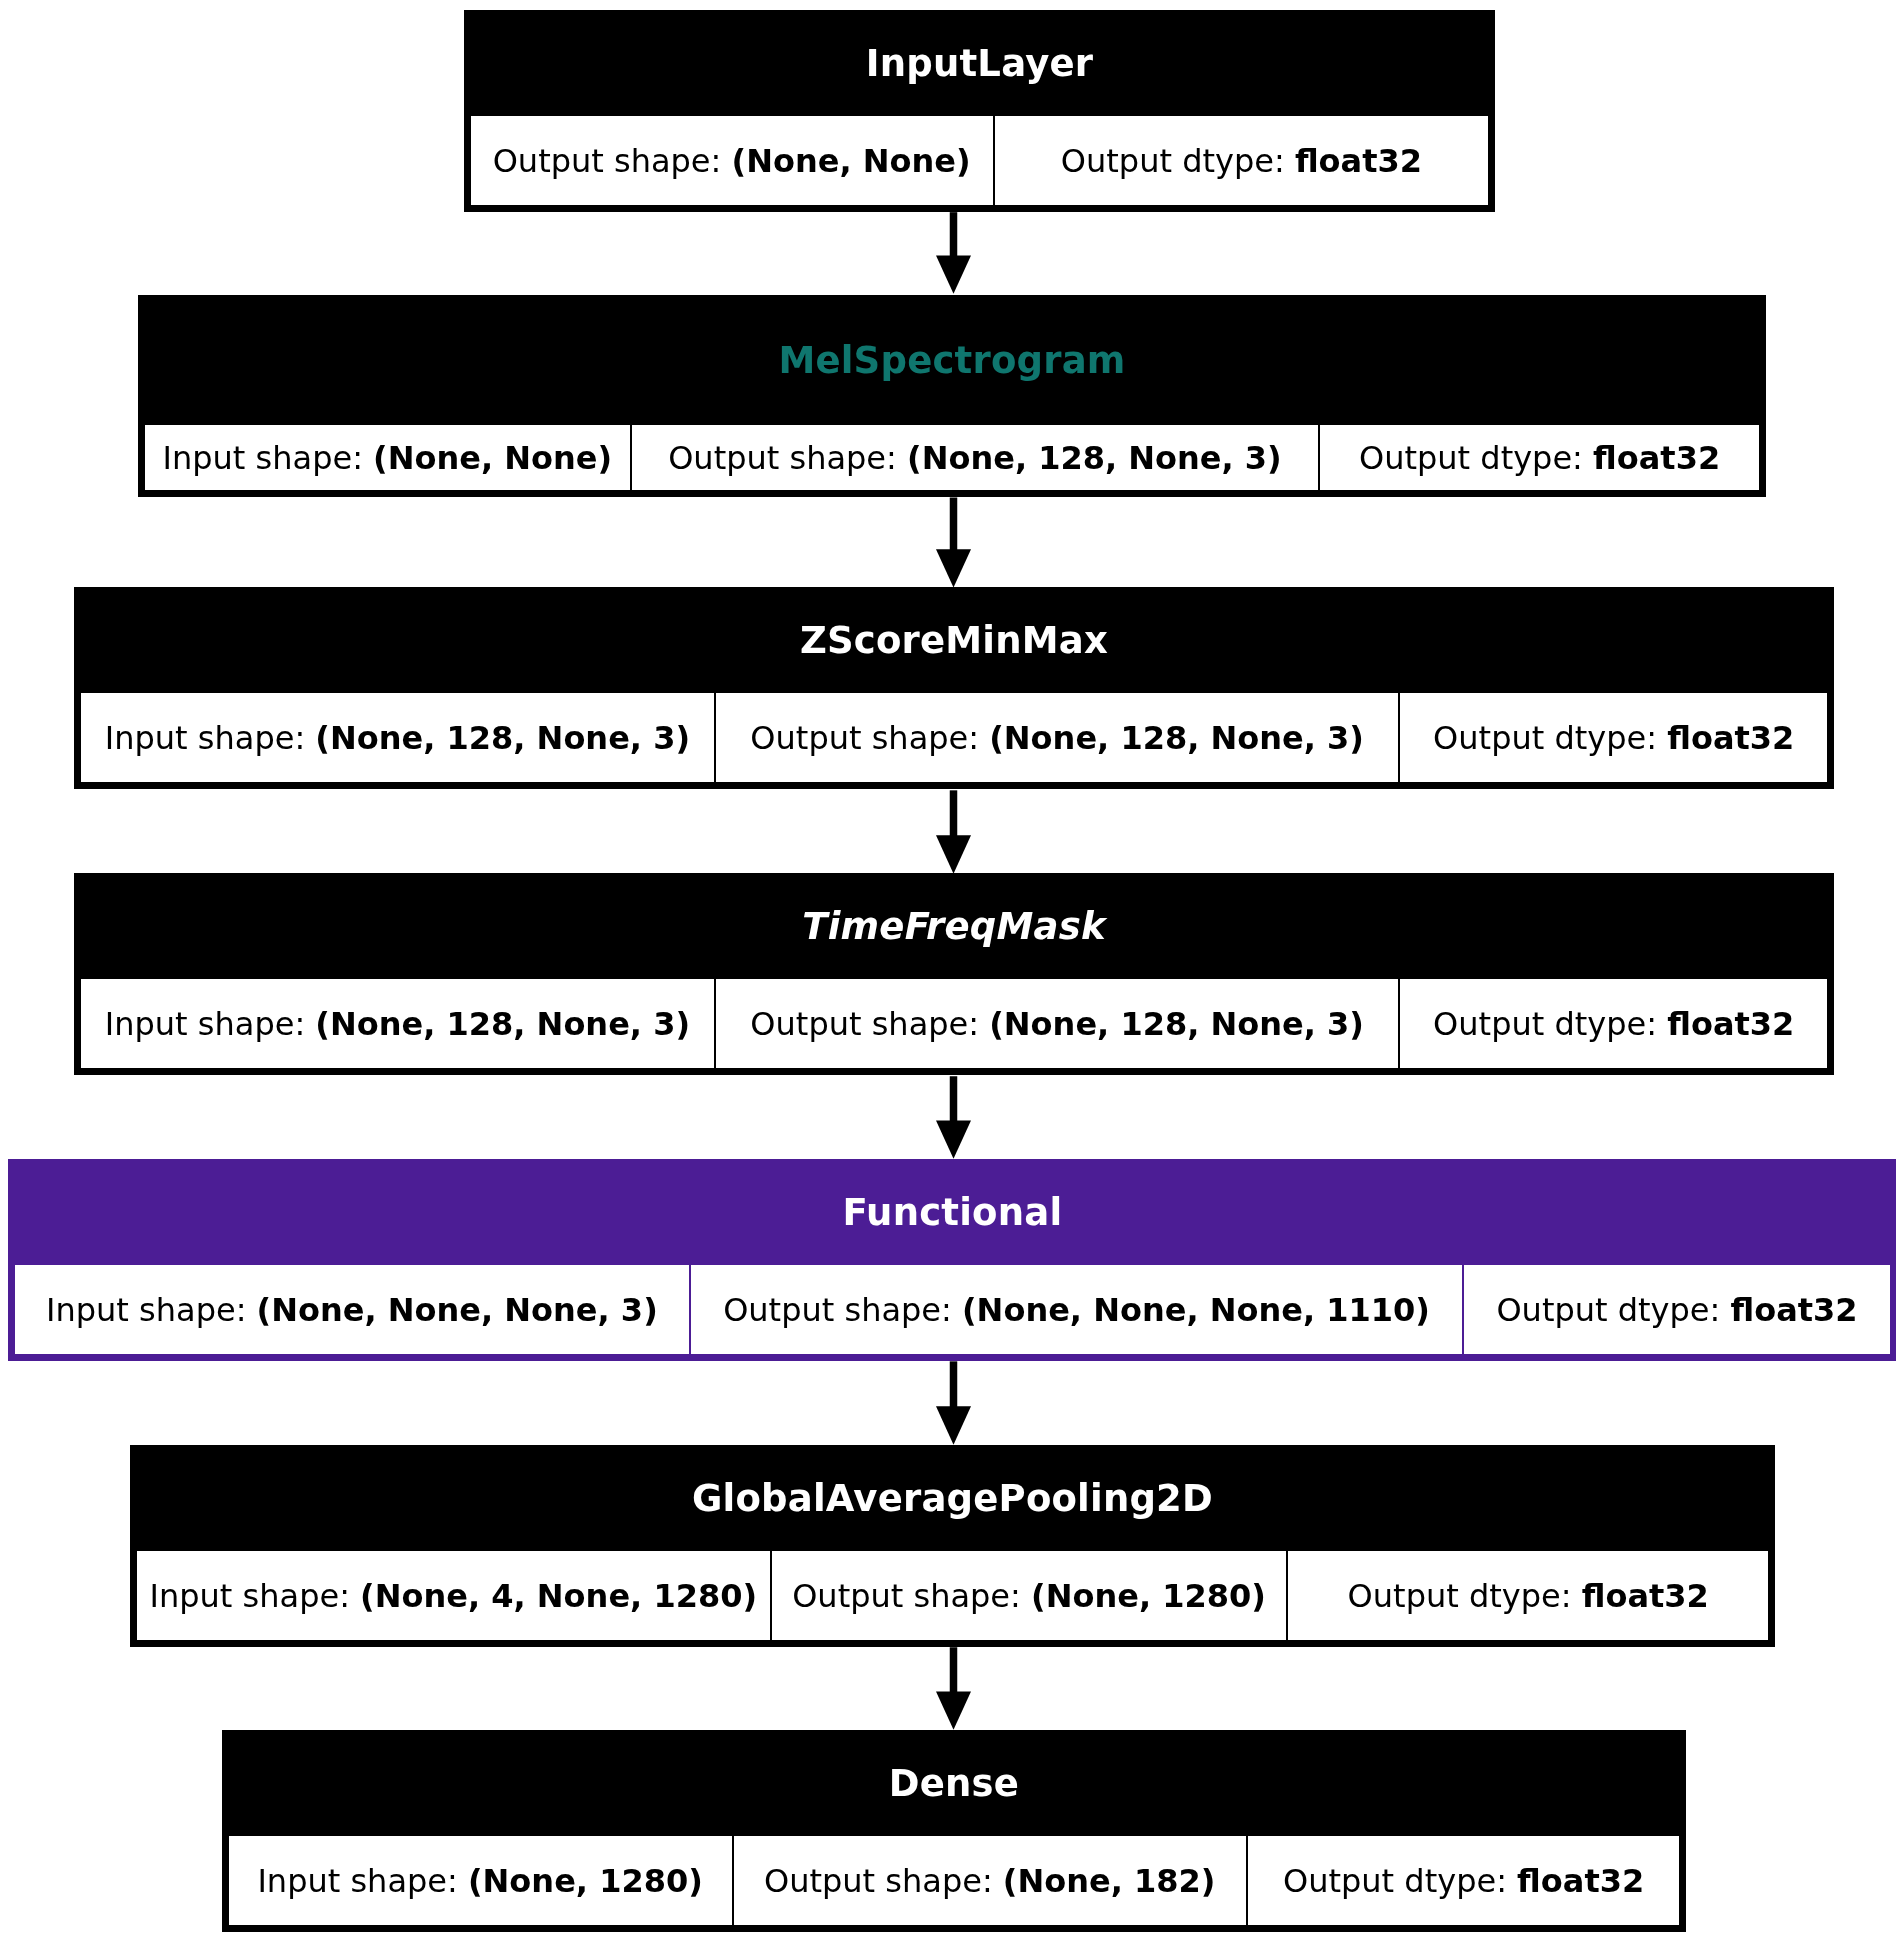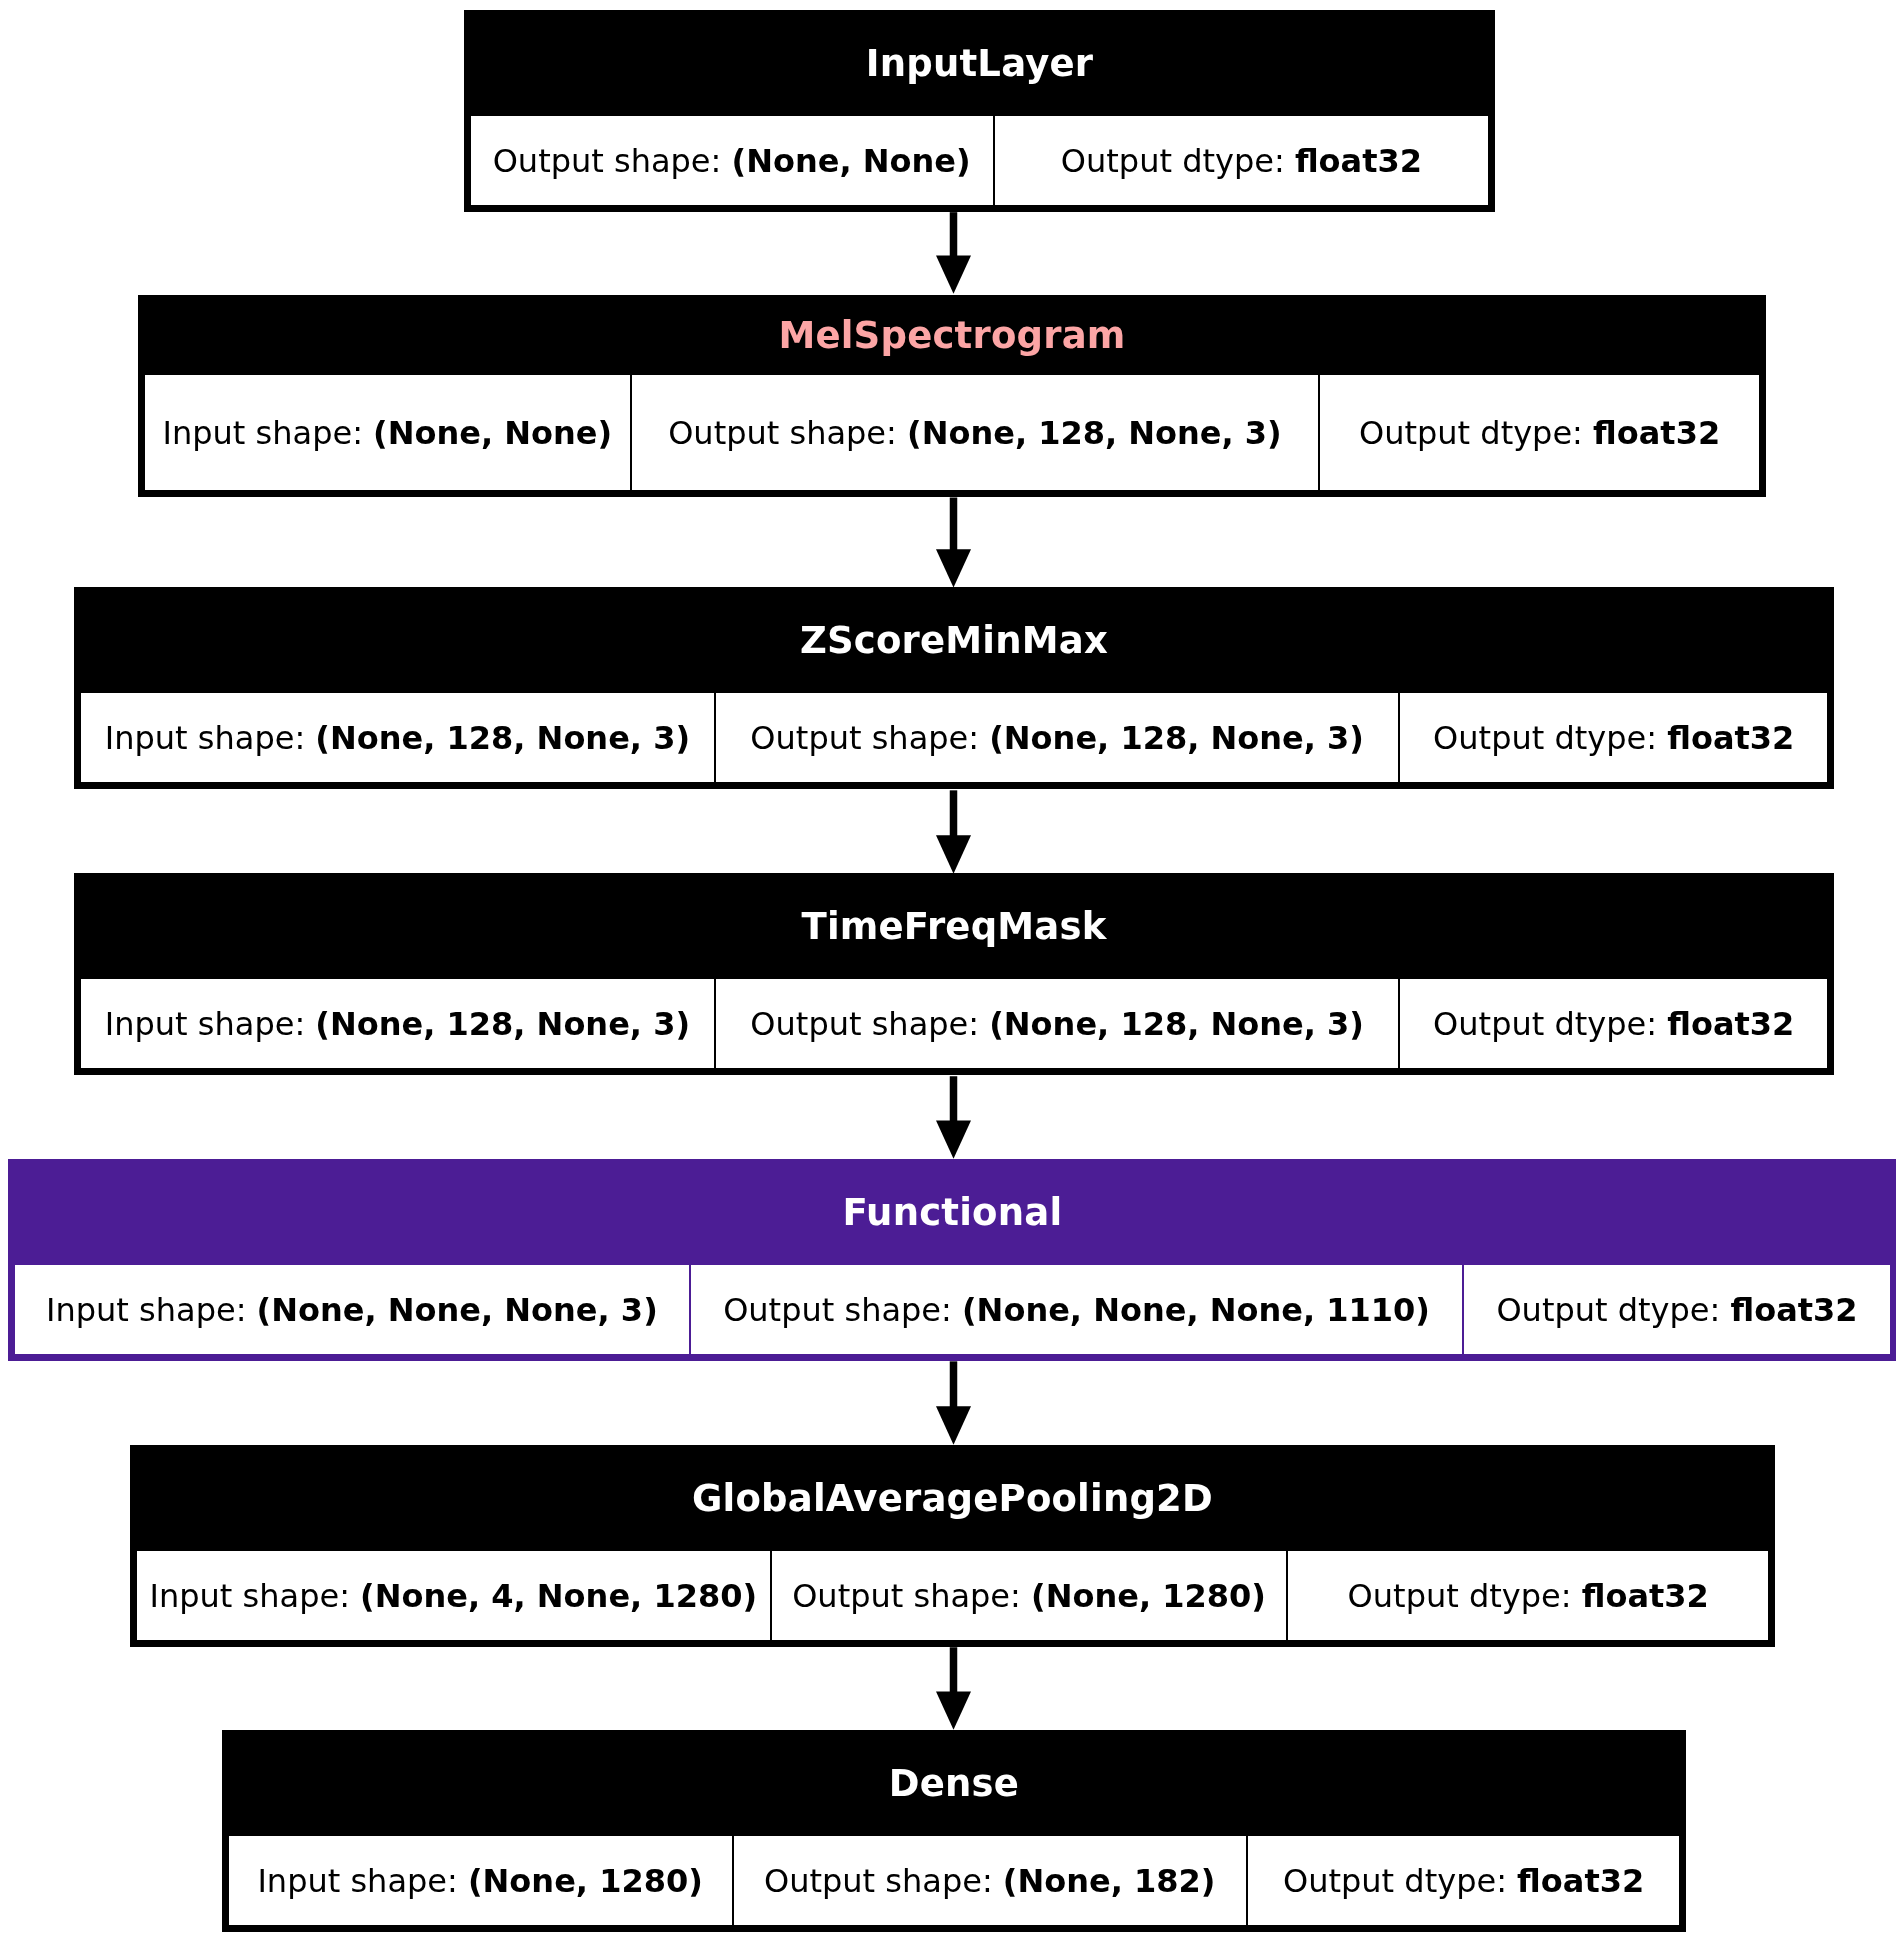--- a/index.html
+++ b/index.html
@@ -109,37 +109,37 @@
         <polygon points="0,53 42,53 21,99" fill="#000000"></polygon>
       </svg></div>
     <div class="layer-block" style="left: 464px; top: 10px; width: 1031px; height: 202px; background: rgb(0, 0, 0);">
       <div class="block-title" style="height: 106px; font-size: 37px; color: rgb(255, 255, 255);">InputLayer</div>
       <div class="cell-row">
         <div class="cell" style="flex: 1.06 1 0px; font-size: 32px; background: rgb(255, 255, 255); color: rgb(0, 0, 0);"><span class="lbl">Output shape:</span>&nbsp;<span class="val">(None, None)</span></div>
         <div class="cell" style="flex: 1 1 0px; font-size: 32px; background: rgb(255, 255, 255); color: rgb(0, 0, 0);"><span class="lbl">Output dtype:</span>&nbsp;<span class="val">float32</span></div>
       </div>
     </div>
     <div class="layer-block" style="left: 138px; top: 295px; width: 1628px; height: 202px; background: rgb(0, 0, 0);">
-      <div class="block-title" style="height: 80px; font-size: 37px; color: #fca5a5;">MelSpectrogram</div>
+      <div class="block-title" style="height: 130px; font-size: 37px; color: #0f766e;">MelSpectrogram</div>
       <div class="cell-row">
         <div class="cell" style="flex: 0.8 1 0px; font-size: 32px; background: rgb(255, 255, 255); color: rgb(0, 0, 0);"><span class="lbl">Input shape:</span>&nbsp;<span class="val">(None, None)</span></div>
         <div class="cell" style="flex: 1.15 1 0px; font-size: 32px; background: rgb(255, 255, 255); color: rgb(0, 0, 0);"><span class="lbl">Output shape:</span>&nbsp;<span class="val">(None, 128, None, 3)</span></div>
         <div class="cell" style="flex: 0.72 1 0px; font-size: 32px; background: rgb(255, 255, 255); color: rgb(0, 0, 0);"><span class="lbl">Output dtype:</span>&nbsp;<span class="val">float32</span></div>
       </div>
     </div>
     <div class="layer-block" style="left: 74px; top: 587px; width: 1760px; height: 202px; background: rgb(0, 0, 0);">
       <div class="block-title" style="height: 106px; font-size: 37px; color: rgb(255, 255, 255); border-radius: 30px;">ZScoreMinMax</div>
       <div class="cell-row">
         <div class="cell" style="flex: 1 1 0px; font-size: 32px; background: rgb(255, 255, 255); color: rgb(0, 0, 0);"><span class="lbl">Input shape:</span>&nbsp;<span class="val">(None, 128, None, 3)</span></div>
         <div class="cell" style="flex: 1.08 1 0px; font-size: 32px; background: rgb(255, 255, 255); color: rgb(0, 0, 0);"><span class="lbl">Output shape:</span>&nbsp;<span class="val">(None, 128, None, 3)</span></div>
         <div class="cell" style="flex: 0.66 1 0px; font-size: 32px; background: rgb(255, 255, 255); color: rgb(0, 0, 0);"><span class="lbl">Output dtype:</span>&nbsp;<span class="val">float32</span></div>
       </div>
     </div>
     <div class="layer-block" style="left: 74px; top: 873px; width: 1760px; height: 202px; background: rgb(0, 0, 0);">
-      <div class="block-title" style="height: 106px; font-size: 37px; color: rgb(255, 255, 255);">TimeFreqMask</div>
+      <div class="block-title" style="height: 106px; font-size: 37px; color: rgb(255, 255, 255); font-style: italic;">TimeFreqMask</div>
       <div class="cell-row">
         <div class="cell" style="flex: 1 1 0px; font-size: 32px; background: rgb(255, 255, 255); color: rgb(0, 0, 0);"><span class="lbl">Input shape:</span>&nbsp;<span class="val">(None, 128, None, 3)</span></div>
         <div class="cell" style="flex: 1.08 1 0px; font-size: 32px; background: rgb(255, 255, 255); color: rgb(0, 0, 0);"><span class="lbl">Output shape:</span>&nbsp;<span class="val">(None, 128, None, 3)</span></div>
         <div class="cell" style="flex: 0.66 1 0px; font-size: 32px; background: rgb(255, 255, 255); color: rgb(0, 0, 0);"><span class="lbl">Output dtype:</span>&nbsp;<span class="val">float32</span></div>
       </div>
     </div>
     <div class="layer-block" style="left: 8.4px; top: 1159px; width: 1888px; height: 202px; background: #4c1d95;">
       <div class="block-title" style="height: 106px; font-size: 37px; color: rgb(255, 255, 255);">Functional</div>
       <div class="cell-row">
         <div class="cell" style="flex: 0.99 1 0px; font-size: 32px; background: rgb(255, 255, 255); color: rgb(0, 0, 0);"><span class="lbl">Input shape:</span>&nbsp;<span class="val">(None, None, None, 3)</span></div>

